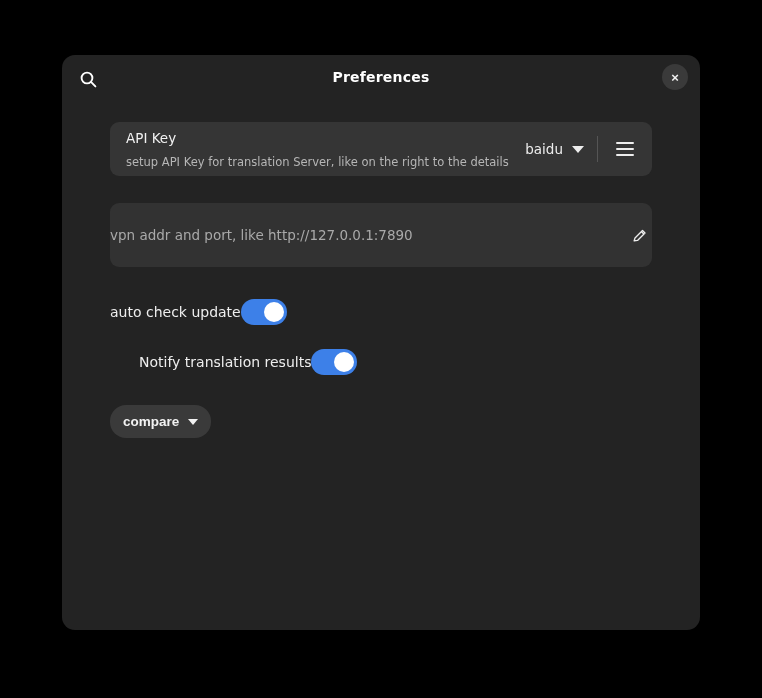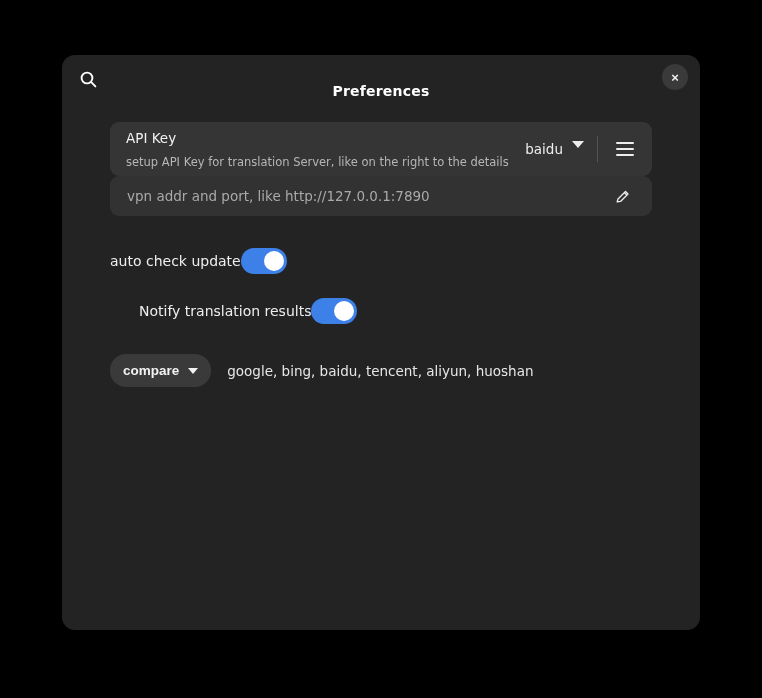--- a/index.html
+++ b/index.html
@@ -38,21 +38,21 @@
     height: 32px;
     display: flex;
     align-items: center;
     justify-content: center;
     border-radius: 6px;
   }
   #window-title {
     position: absolute;
     left: 0;
     right: 0;
-    top: 28px;
+    top: 14px;
     text-align: center;
     color: #ffffff;
     font-size: 14px;
     font-weight: bold;
     letter-spacing: .2px;
   }
   #close-btn {
     position: absolute;
     right: 12px;
     top: 9px;
@@ -107,20 +107,21 @@
     line-height: 16px;
   }
   #api-key-subtitle {
     color: #b6b6b6;
     font-size: 11.5px;
     line-height: 14px;
     white-space: nowrap;
   }
   #engine-select {
     display: flex;
+    align-items: center;
     gap: 9px;
     padding: 0 13px 0 6px;
     cursor: pointer;
   }
   #engine-select-value {
     color: #ededed;
     font-size: 13.5px;
   }
   .caret {
     width: 0;
@@ -149,24 +150,25 @@
     width: 18px;
     height: 2px;
     background: #ededed;
     border-radius: 1px;
   }
 
   
   #vpn-field {
     display: flex;
     align-items: center;
-    height: 40px;
+    height: 64px;
     background: #323232;
     border-radius: 9px;
-    padding: 0 17px;
+    padding: 0 0;
+    margin-top: 27px;
   }
   #vpn-input {
     flex: 1;
     background: transparent;
     border: none;
     outline: none;
     color: #e8e8e8;
     font-family: "DejaVu Sans", sans-serif;
     font-size: 13.5px;
   }
@@ -309,17 +311,16 @@
       <div class="switch">
         <span class="knob"></span>
       </div>
     </div>
 
     <div id="compare-row">
       <button id="compare-btn">
         <span id="compare-btn-label">compare</span>
         <span class="caret"></span>
       </button>
-      <span id="engines-list">google, bing, baidu, tencent, aliyun, huoshan</span>
     </div>
 
   </div>
 </div>
 
 </body></html>

